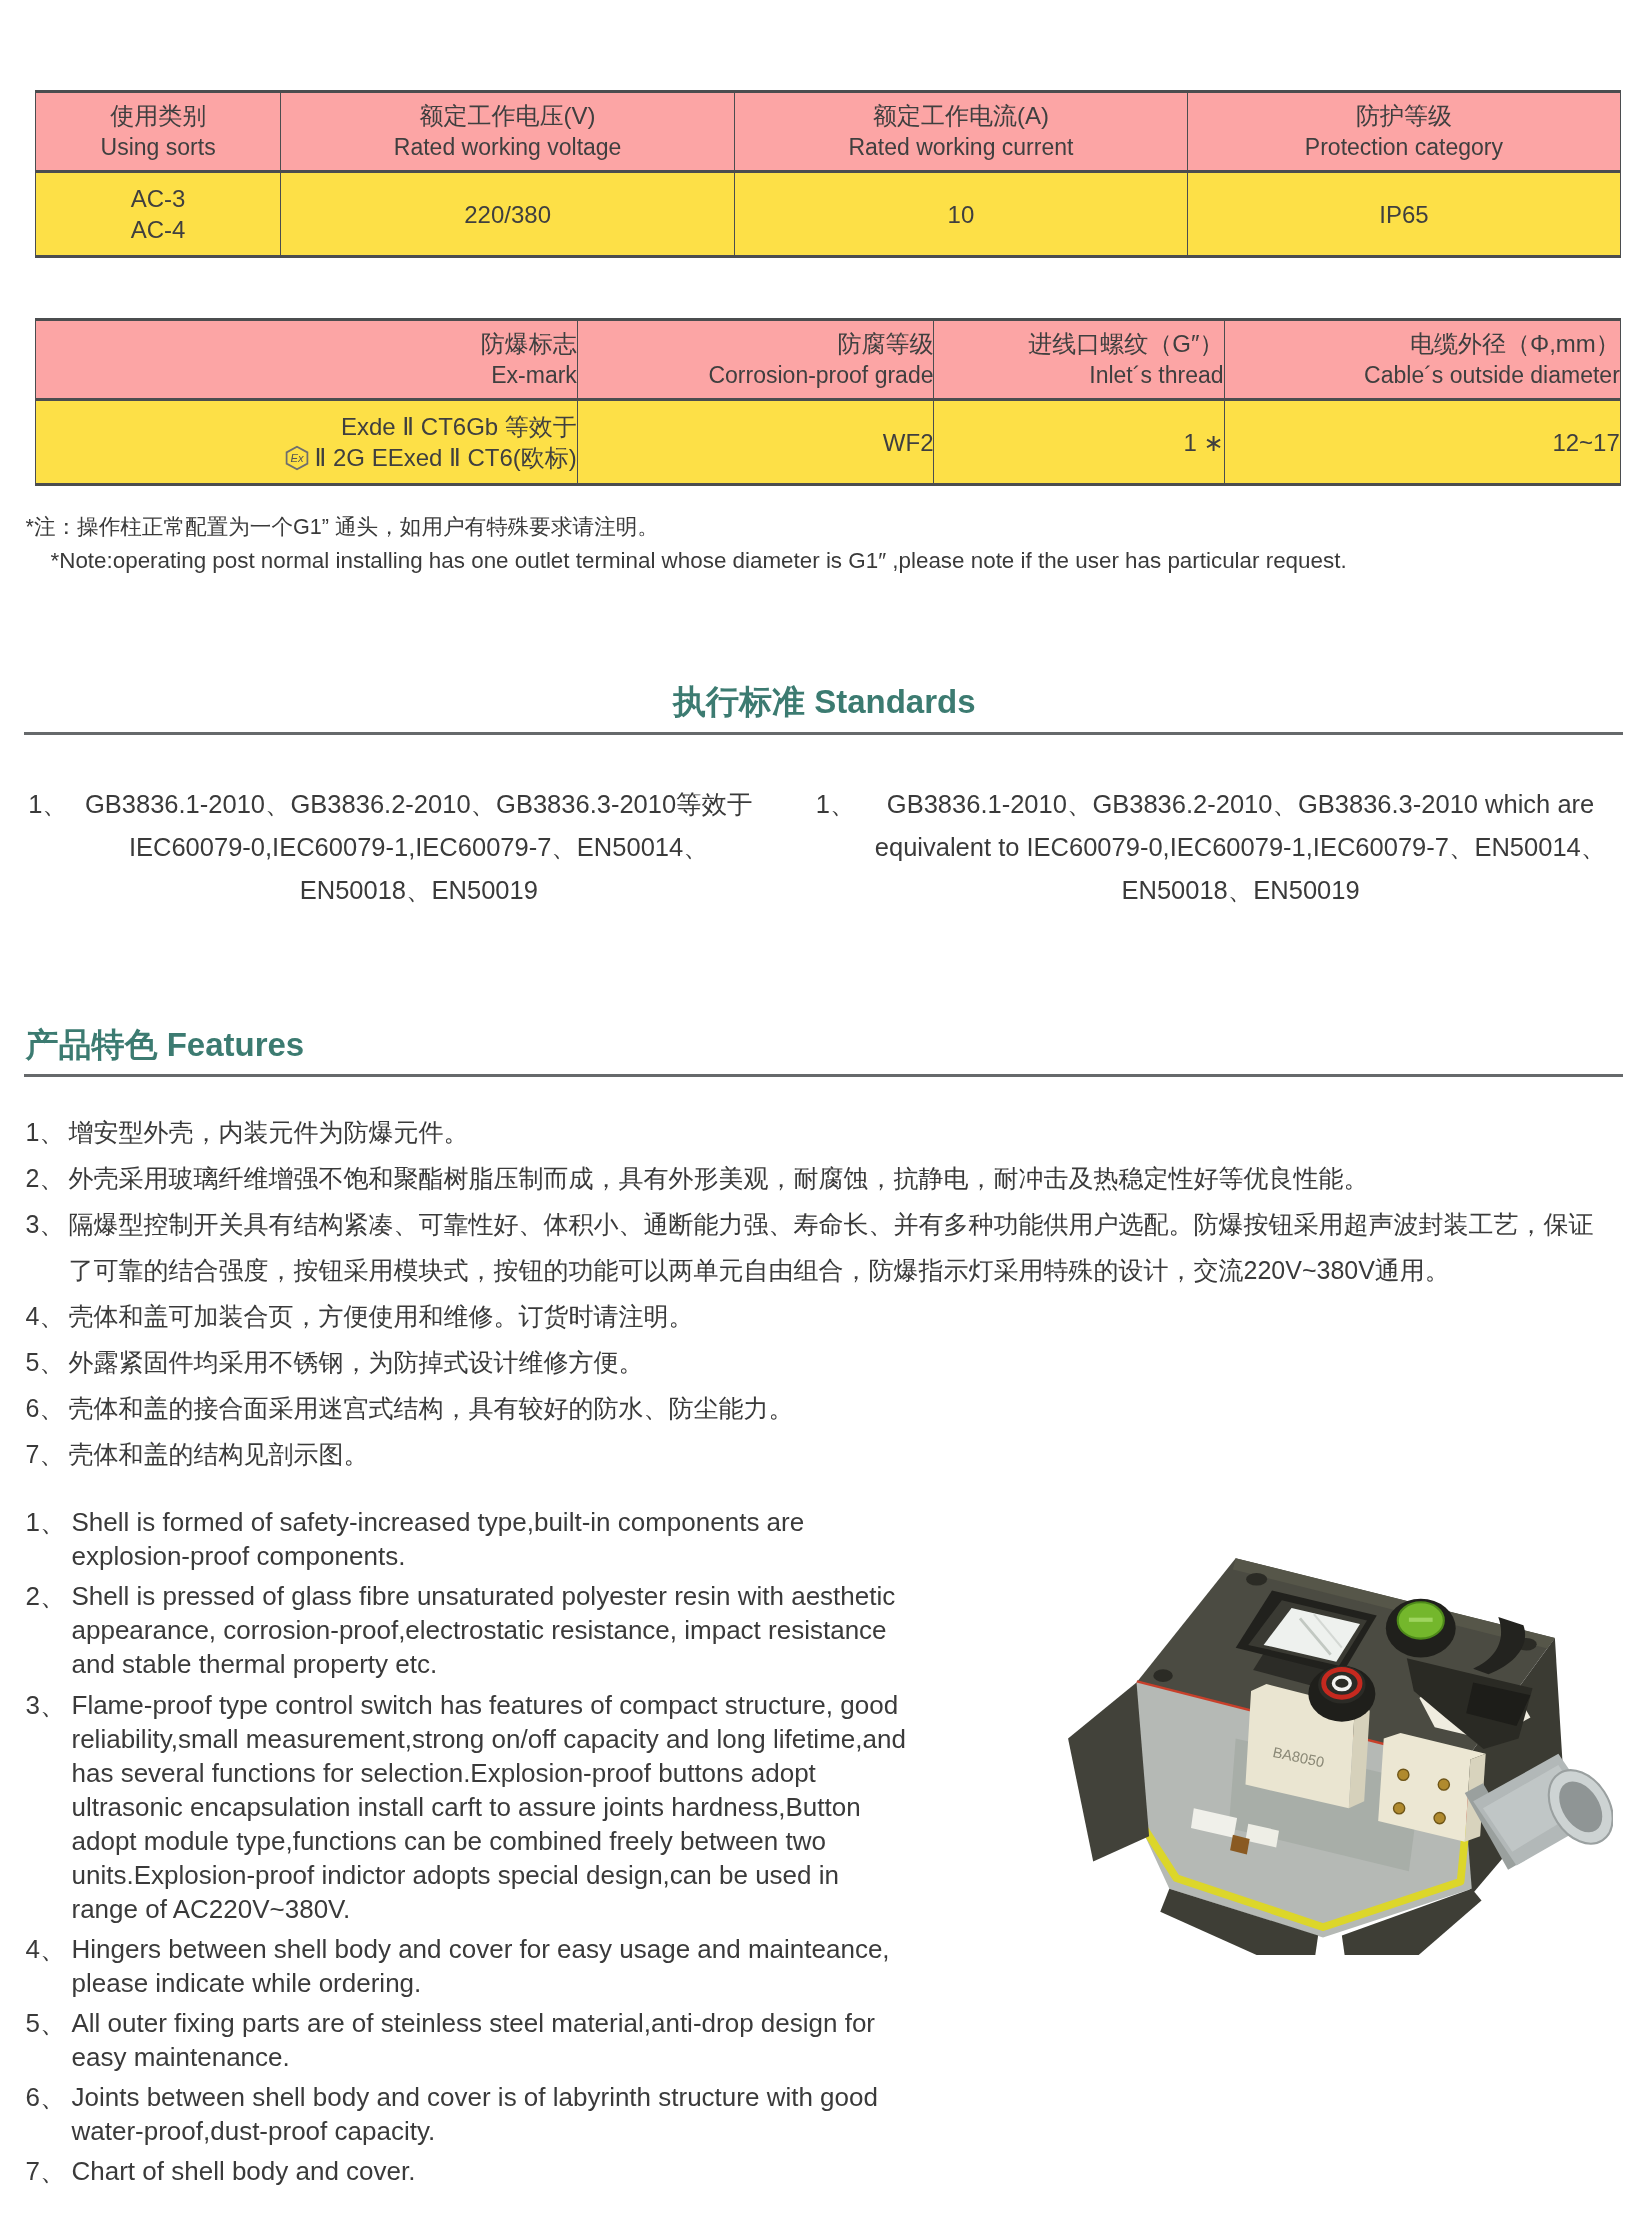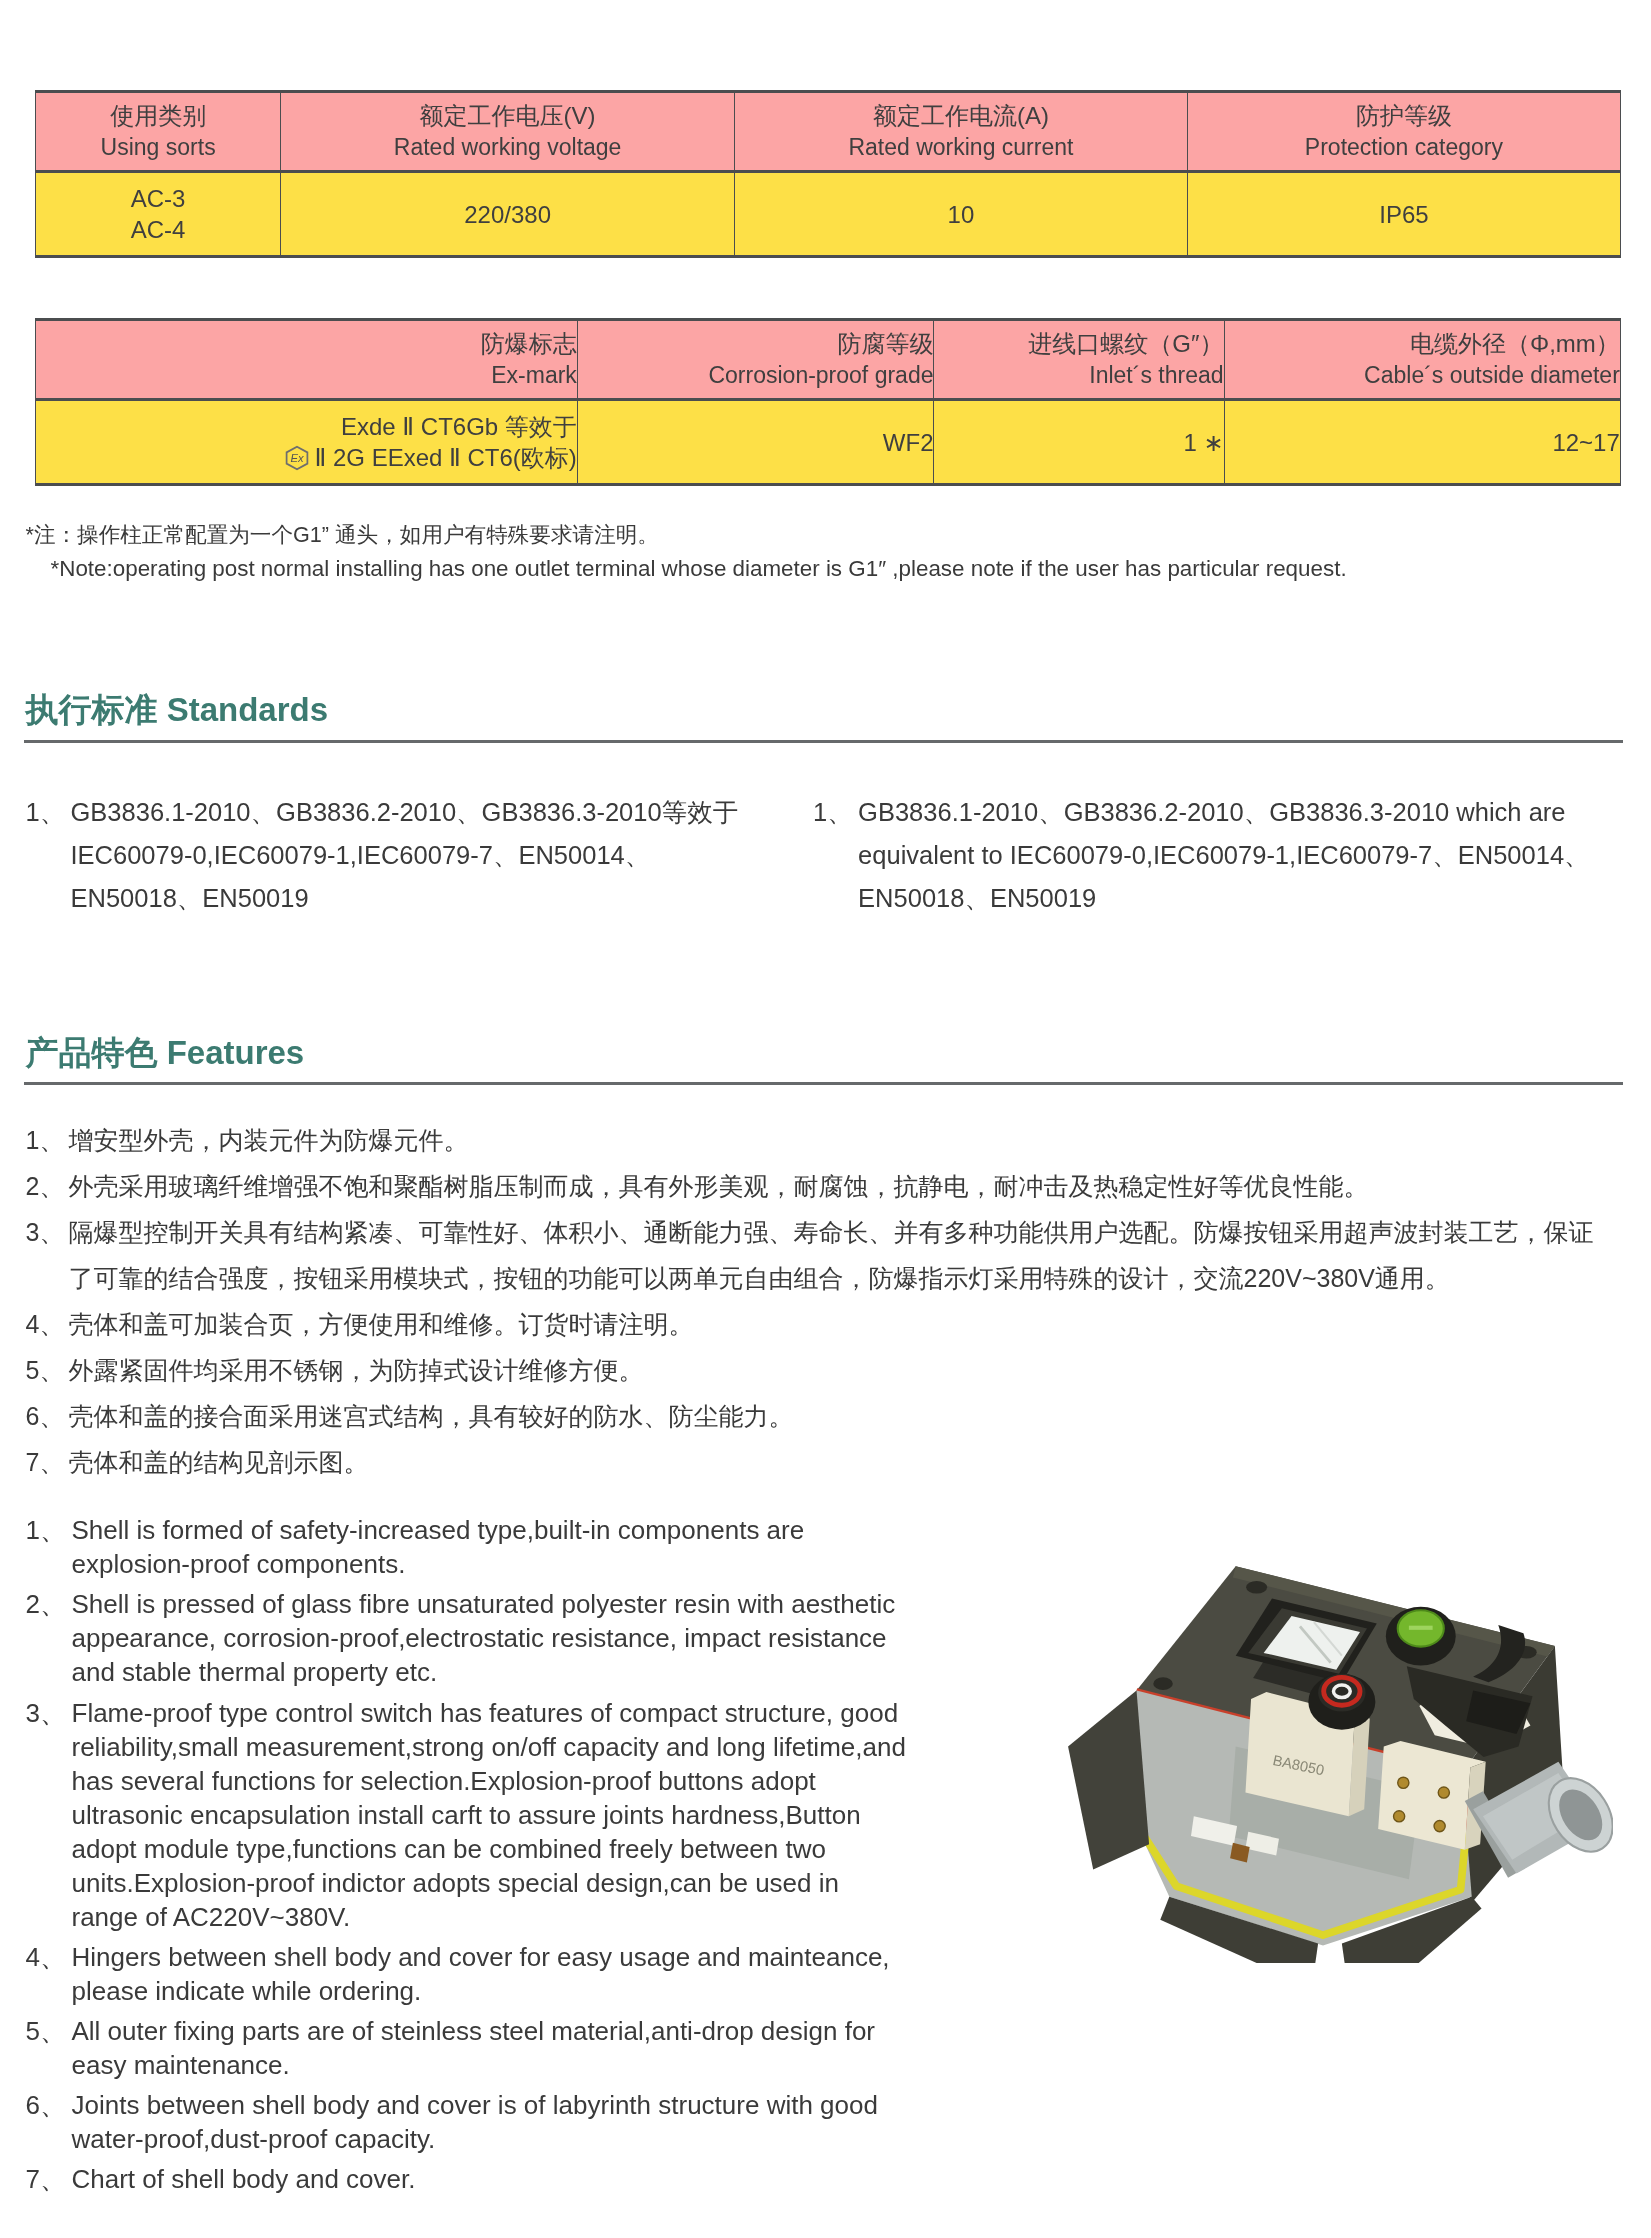--- a/index.html
+++ b/index.html
@@ -31,24 +31,24 @@
   table.params tbody tr{height:85px;border-bottom:3.1px solid #4b4d4f;background:#fde047;}
   table.params .zh,table.params .en{display:block;font-weight:normal;}
   table.params .zh{font-size:24px;line-height:32px;}
   table.params .en{font-size:23px;line-height:31px;}
   table.params td{font-size:24px;line-height:31px;}
   table.t2{margin-top:60px;text-align:right;}
   .cellline{display:block;line-height:31px;}
   .exsym{width:26px;height:26px;vertical-align:-5.4px;margin-right:4.6px;}
   
   .note{margin:0;padding-left:1.5px;color:#3a3a3a;}
-  .note-zh{margin-top:32px;font-size:21.6px;line-height:34px;}
+  .note-zh{margin-top:24px;font-size:21.6px;line-height:34px;}
   .note-en{font-size:22.4px;line-height:34px;margin-left:25px;}
   
-  .sec-standards{margin-top:105px;}
+  .sec-standards{margin-top:105px;text-align:center;}
   .std-cols{display:flex;margin-top:48px;padding-left:1.5px;}
   .std-item{display:flex;font-size:25.5px;line-height:43px;color:#3a3a3a;}
   .std-item .num{flex:0 0 45px;}
   .std-item .txt{margin:0;}
   .std-item.left{width:795px;padding-right:46px;box-sizing:border-box;}
   .std-item.right{width:818px;}
   
   .sec-features{margin-top:114px;}
   ol.flist{list-style:none;margin:0;padding:0 0 0 1.5px;}
   ol.feat-zh{margin-top:32px;}

